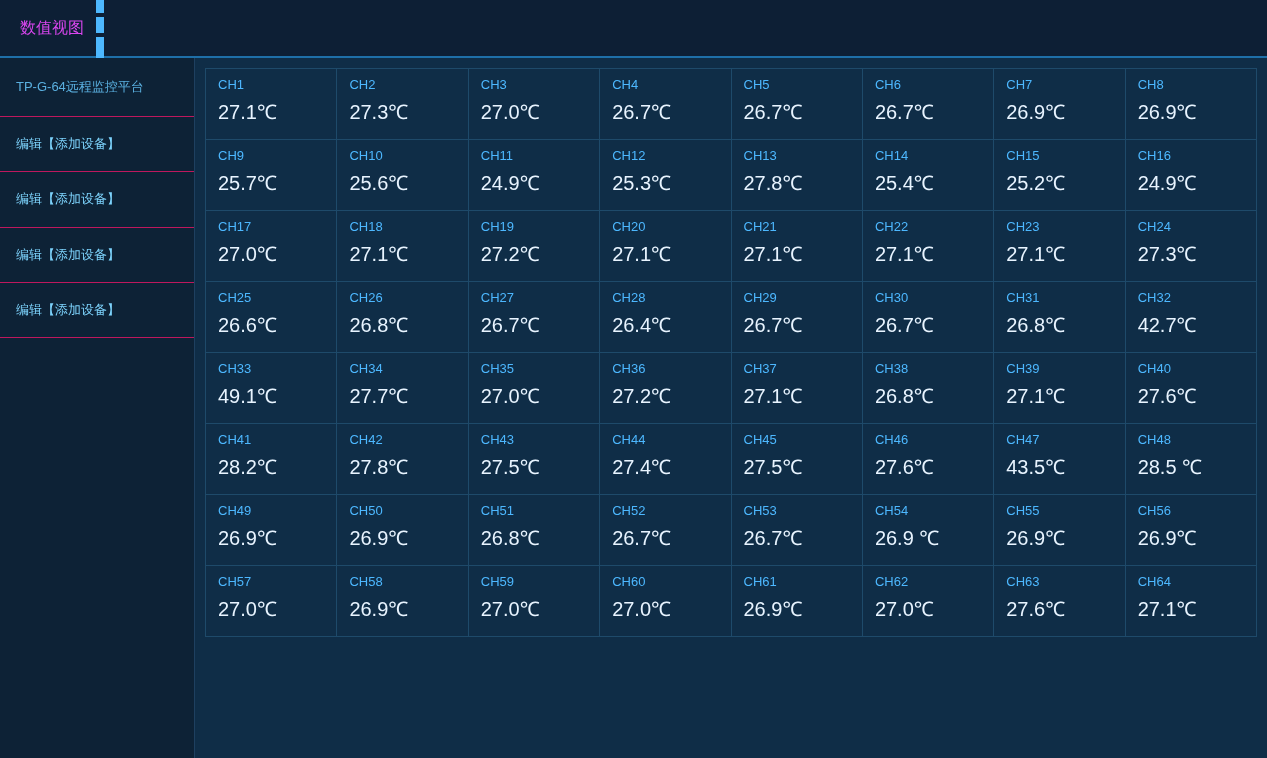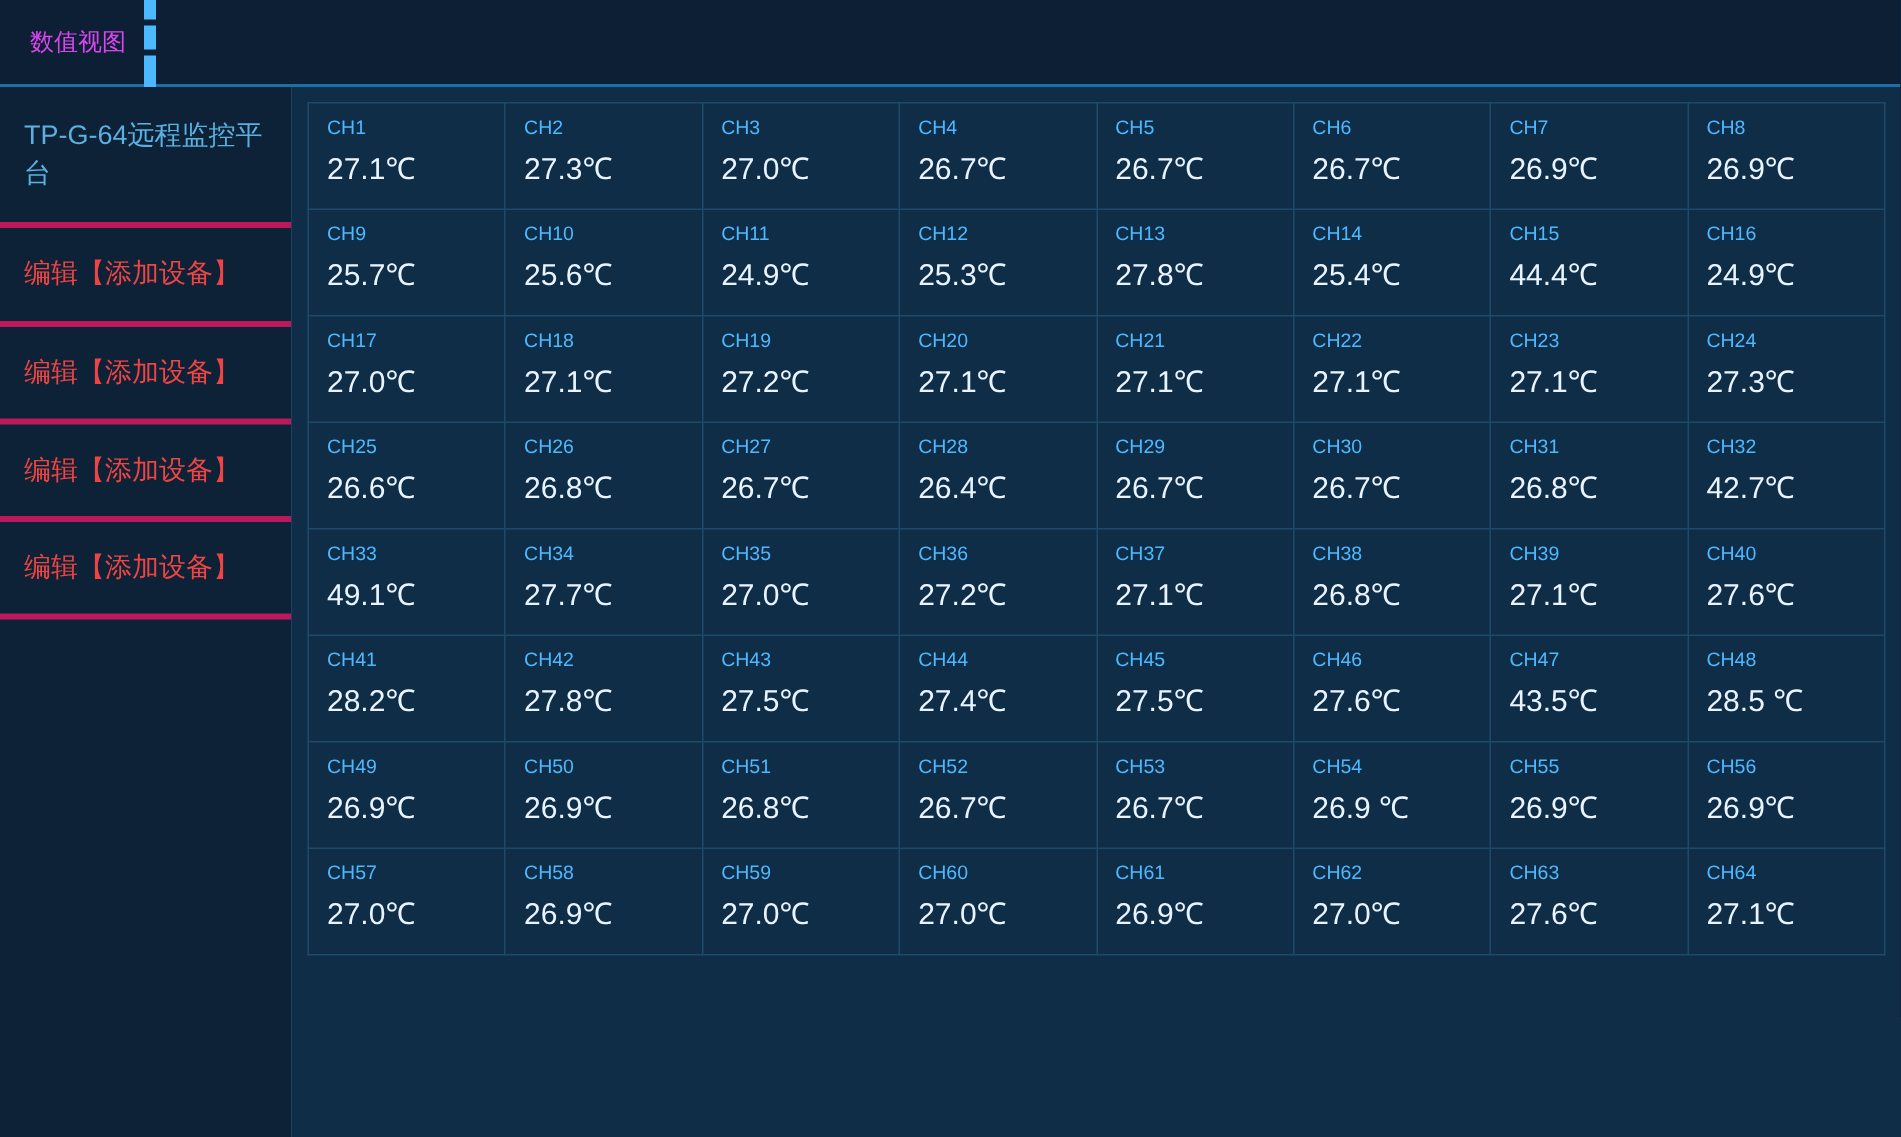--- a/index.html
+++ b/index.html
@@ -85,32 +85,32 @@
     .sidebar {
       width: 195px;
       background-color: #0d2236;
       display: flex;
       flex-direction: column;
       padding: 0;
       border-right: 1px solid #1e4060;
     }
     .sidebar-item {
       padding: 18px 16px;
-      font-size: 18px;
+      font-size: 13px;
       color: #7ab8d8;
-      border-bottom: 4px solid #be185d;
+      border-bottom: 1px solid #be185d;
       cursor: pointer;
       line-height: 1.4;
     }
     .sidebar-item:first-child {
       padding: 20px 16px;
       color: #5ab0e0;
     }
     .sidebar-item.add {
-      color: #ef4444;
+      color: #7dd3fc;
     }
 
     
     .content {
       flex: 1;
       background-color: #0f2d47;
       padding: 10px;
       overflow: hidden;
     }
 
@@ -253,21 +253,21 @@
         </td>
             <td>
           <div class="channel-cell">
             <span class="channel-label">CH14</span>
             <span class="channel-value">25.4℃</span>
           </div>
         </td>
             <td>
           <div class="channel-cell">
             <span class="channel-label">CH15</span>
-            <span class="channel-value">44.4℃</span>
+            <span class="channel-value">25.2℃</span>
           </div>
         </td>
             <td>
           <div class="channel-cell">
             <span class="channel-label">CH16</span>
             <span class="channel-value">24.9℃</span>
           </div>
         </td>
           </tr>
           <tr>

